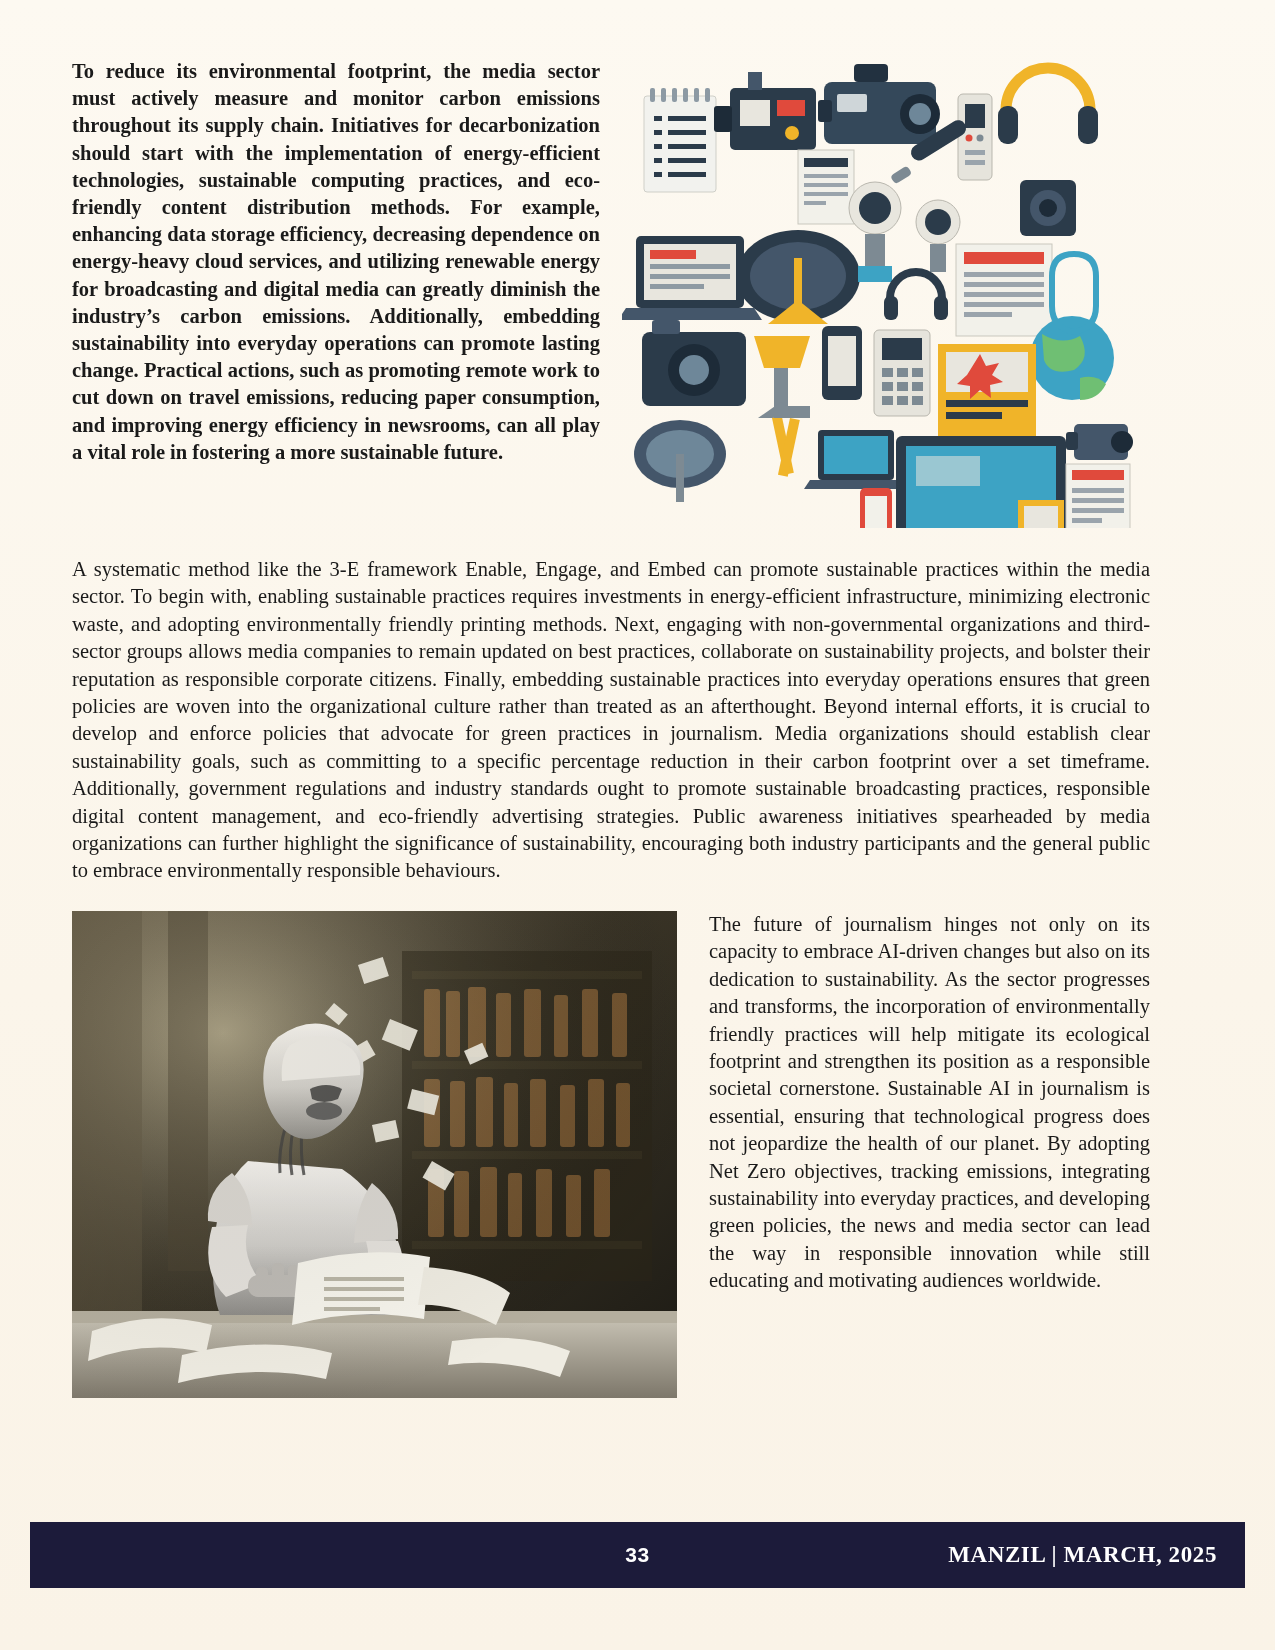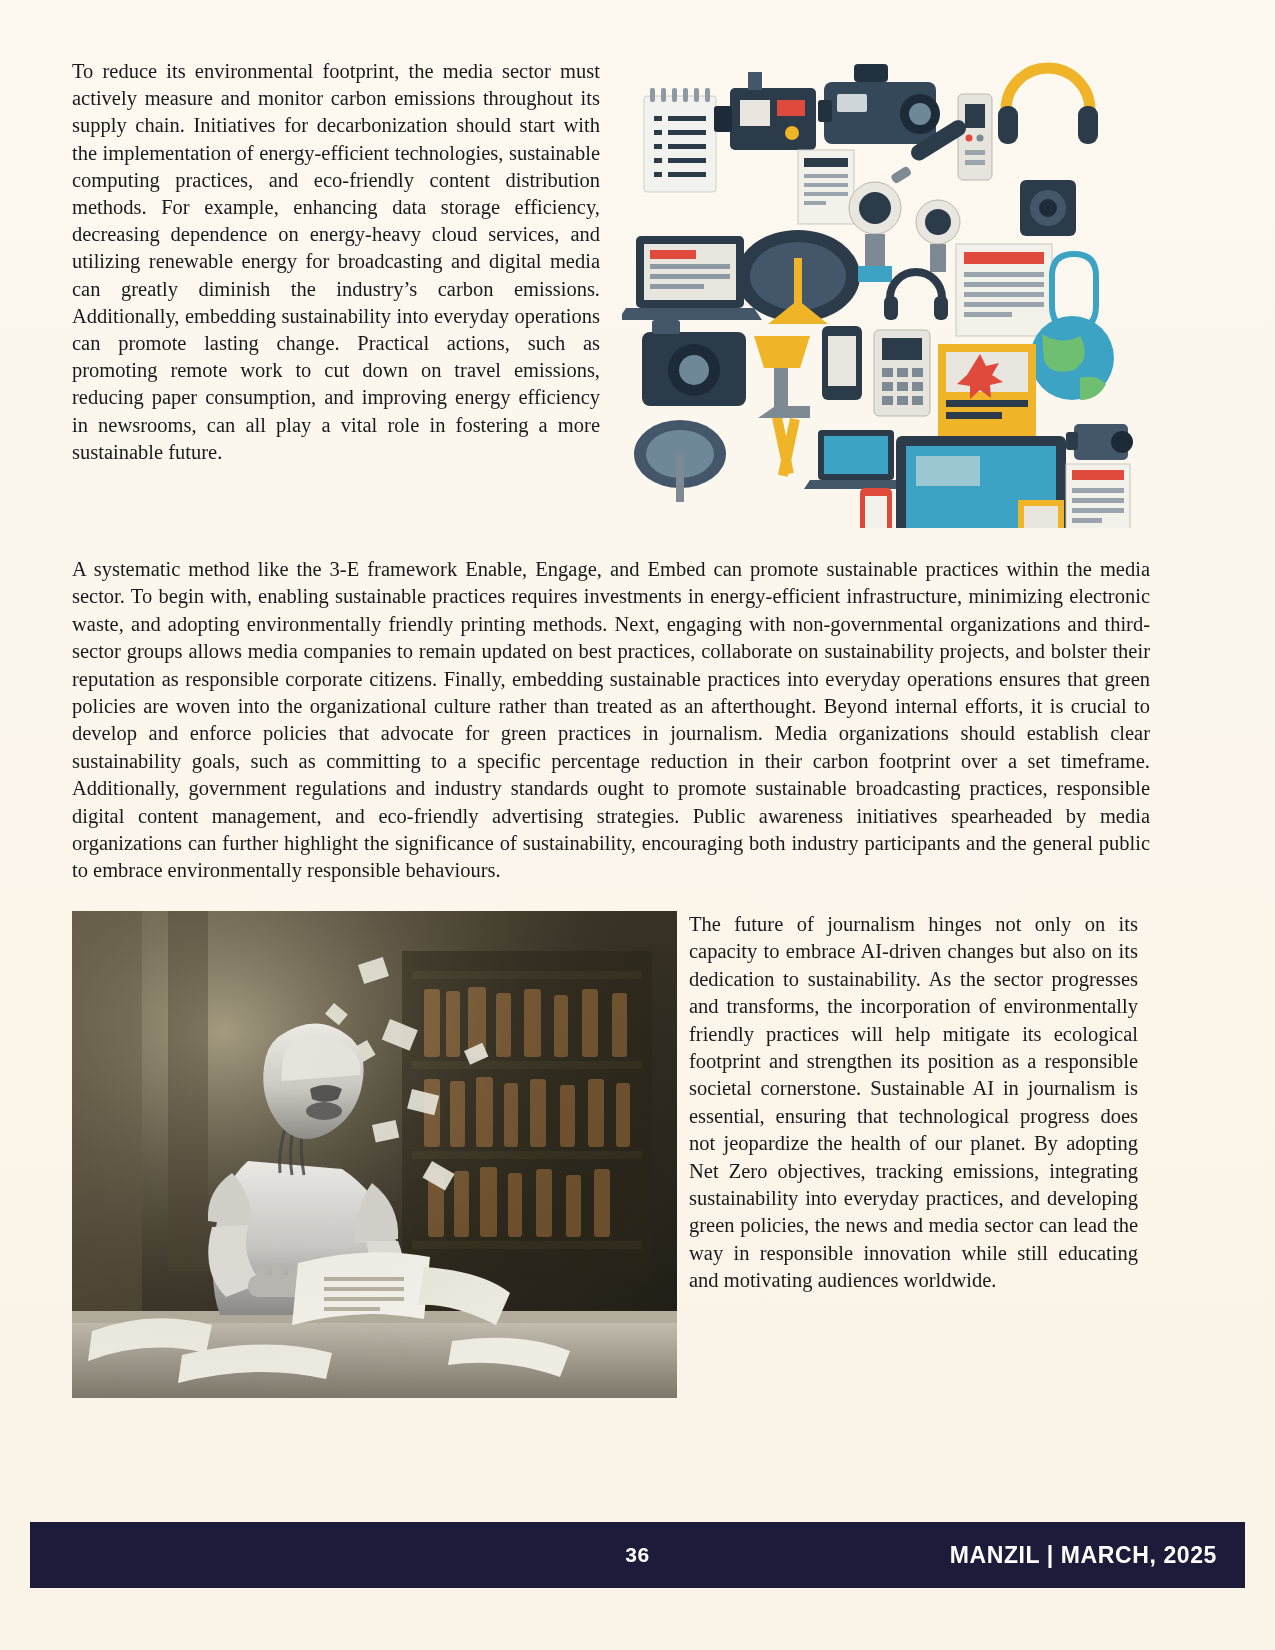--- a/index.html
+++ b/index.html
@@ -35,20 +35,21 @@
     align-items: flex-start;
     gap: 22px;
   }
   .sec1-text {
     width: 528px;
     font-size: 20.5px;
     line-height: 27.2px;
     text-align: justify;
     text-justify: inter-word;
     hyphens: none;
+    font-weight: bold;
   }
 
   .collage {
     width: 520px;
     height: 470px;
     position: relative;
     flex: none;
   }
   .collage svg { display: block; }
 
@@ -58,21 +59,21 @@
     font-size: 20.5px;
     line-height: 27.4px;
     text-align: justify;
   }
 
   
   .sec3 {
     margin-top: 26px;
     display: flex;
     align-items: flex-start;
-    gap: 12px;
+    gap: 32px;
   }
   .robot-photo {
     width: 605px;
     height: 487px;
     flex: none;
     position: relative;
     overflow: hidden;
     background: #2e2b25;
   }
   .robot-photo svg { display:block; }
@@ -100,21 +101,21 @@
     left: 0; right: 0;
     text-align: center;
     font-family: "Liberation Sans", sans-serif;
     font-weight: bold;
     font-size: 21px;
     letter-spacing: .5px;
   }
   .footer-right {
     position: absolute;
     right: 28px;
-    font-family: Liberation Sans, sans-serif;
+    font-family: Liberation Serif, serif;
     font-weight: bold;
     font-size: 23px;
     letter-spacing: .6px;
   }
   .footer-logo {
     position: absolute;
     left: 66px;
     top: -26px;
     width: 210px;
     height: 112px;
@@ -520,17 +521,17 @@
           <rect width="605" height="487" fill="none"></rect>
           <rect x="0" y="0" width="605" height="487" fill="url(#glow)" opacity=".25"></rect>
         </svg>
       </div>
 
       <div class="sec3-text">The future of journalism hinges not only on its capacity to embrace AI-driven changes but also on its dedication to sustainability. As the sector progresses and transforms, the incorporation of environmentally friendly practices will help mitigate its ecological footprint and strengthen its position as a responsible societal cornerstone. Sustainable AI in journalism is essential, ensuring that technological progress does not jeopardize the health of our planet. By adopting Net Zero objectives, tracking emissions, integrating sustainability into everyday practices, and developing green policies, the news and media sector can lead the way in responsible innovation while still educating and motivating audiences worldwide.</div>
     </div>
   </div>
 
   <div class="footer">
-    <div class="footer-page">36</div>
+    <div class="footer-page">33</div>
     <div class="footer-right">MANZIL  |  MARCH, 2025</div>
 
   </div>
 </div>
 
 </body></html>

